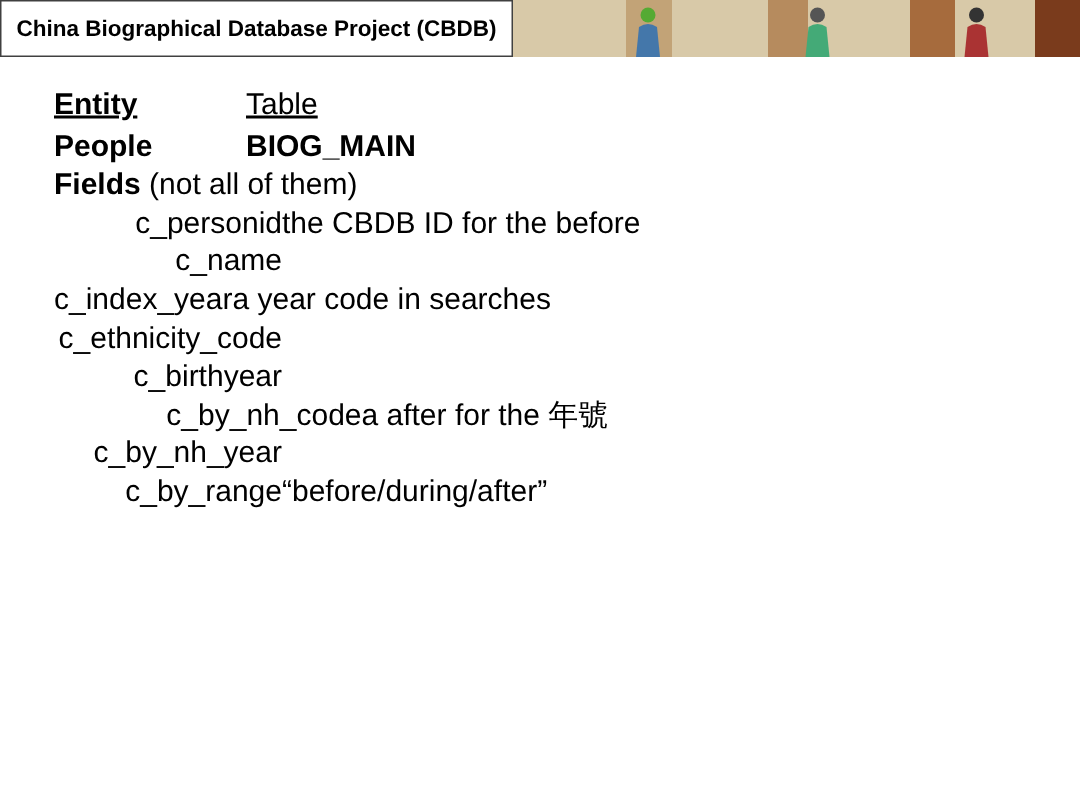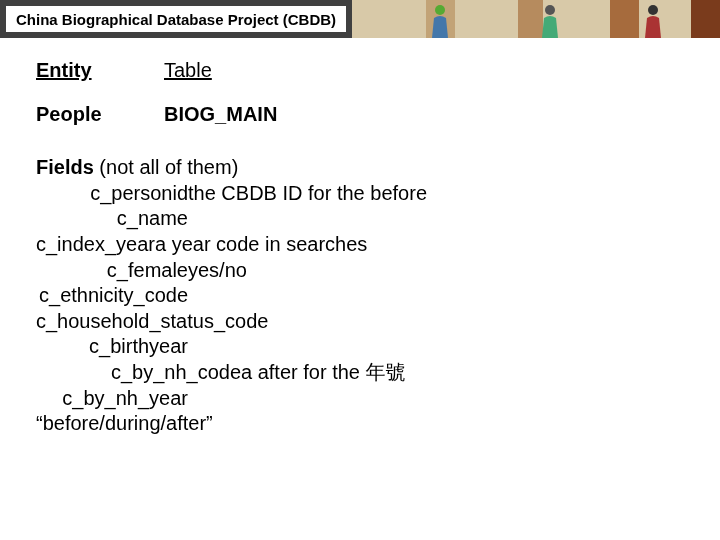--- a/index.html
+++ b/index.html
@@ -9,21 +9,21 @@
       background: #ffffff;
       font-family: Arial, sans-serif;
       overflow: hidden;
     }
     .header {
       height: 38px;
       display: flex;
       align-items: stretch;
     }
     .title-box {
-      border: 6px solid #404040;
+      border: 1px solid #404040;
       padding: 4px 10px;
       font-weight: bold;
       font-size: 15px;
       display: flex;
       align-items: center;
       background: #fff;
     }
     .banner-art {
       flex: 1;
       background: linear-gradient(to right,
@@ -49,26 +49,26 @@
     .fig2 { left: 50%; }
     .fig3 { left: 78%; }
 
     .content {
       padding: 20px 30px 0 36px;
       font-size: 20px;
       line-height: 1.28;
       color: #000;
     }
     .row { display: flex; }
-    .hdr-row { margin-bottom: 18px; }
+    .hdr-row { margin-bottom: 2px; }
     .col1 { width: 128px; }
     .col2 { }
     .underline { text-decoration: underline; }
     .bold { font-weight: bold; }
-    .fields-block { margin-top: 28px; }
+    .fields-block { }
     .field-row { display: flex; text-align: right; }
     .field-name { min-width: 152px; }
     .field-name-wide { min-width: 205px; }
   </style>
 </head>
 <body>
 
 <div class="header">
   <div class="title-box">
     <span>China Biographical Database Project (CBDB)</span>
@@ -117,38 +117,32 @@
           <span>the CBDB ID for the before</span>
         </div>
         <div class="field-row">
           <span class="field-name">c_name</span>
         </div>
         <div class="field-row">
           <span class="">c_index_year</span>
           <span>a year code in searches</span>
         </div>
         <div class="field-row">
-          <span class="field-name">c_female</span>
-          <span>yes/no</span>
-        </div>
-        <div class="field-row">
           <span class="field-name">c_ethnicity_code</span>
-        </div>
-        <div class="field-row">
-          <span class="field-name">c_household_status_code</span>
         </div>
         <div class="field-row">
           <span class="field-name">c_birthyear</span>
         </div>
         <div class="field-row">
           <span class="field-name-wide">c_by_nh_code</span>
           <span>a after for the 年號</span>
         </div>
         <div class="field-row">
           <span class="field-name">c_by_nh_year</span>
         </div>
         <div class="field-row">
+          <span class="field-name">c_by_range</span>
           <span>“before/during/after”</span>
         </div>
       </div>
   </div>
 
 </div>
 
 </body></html>

